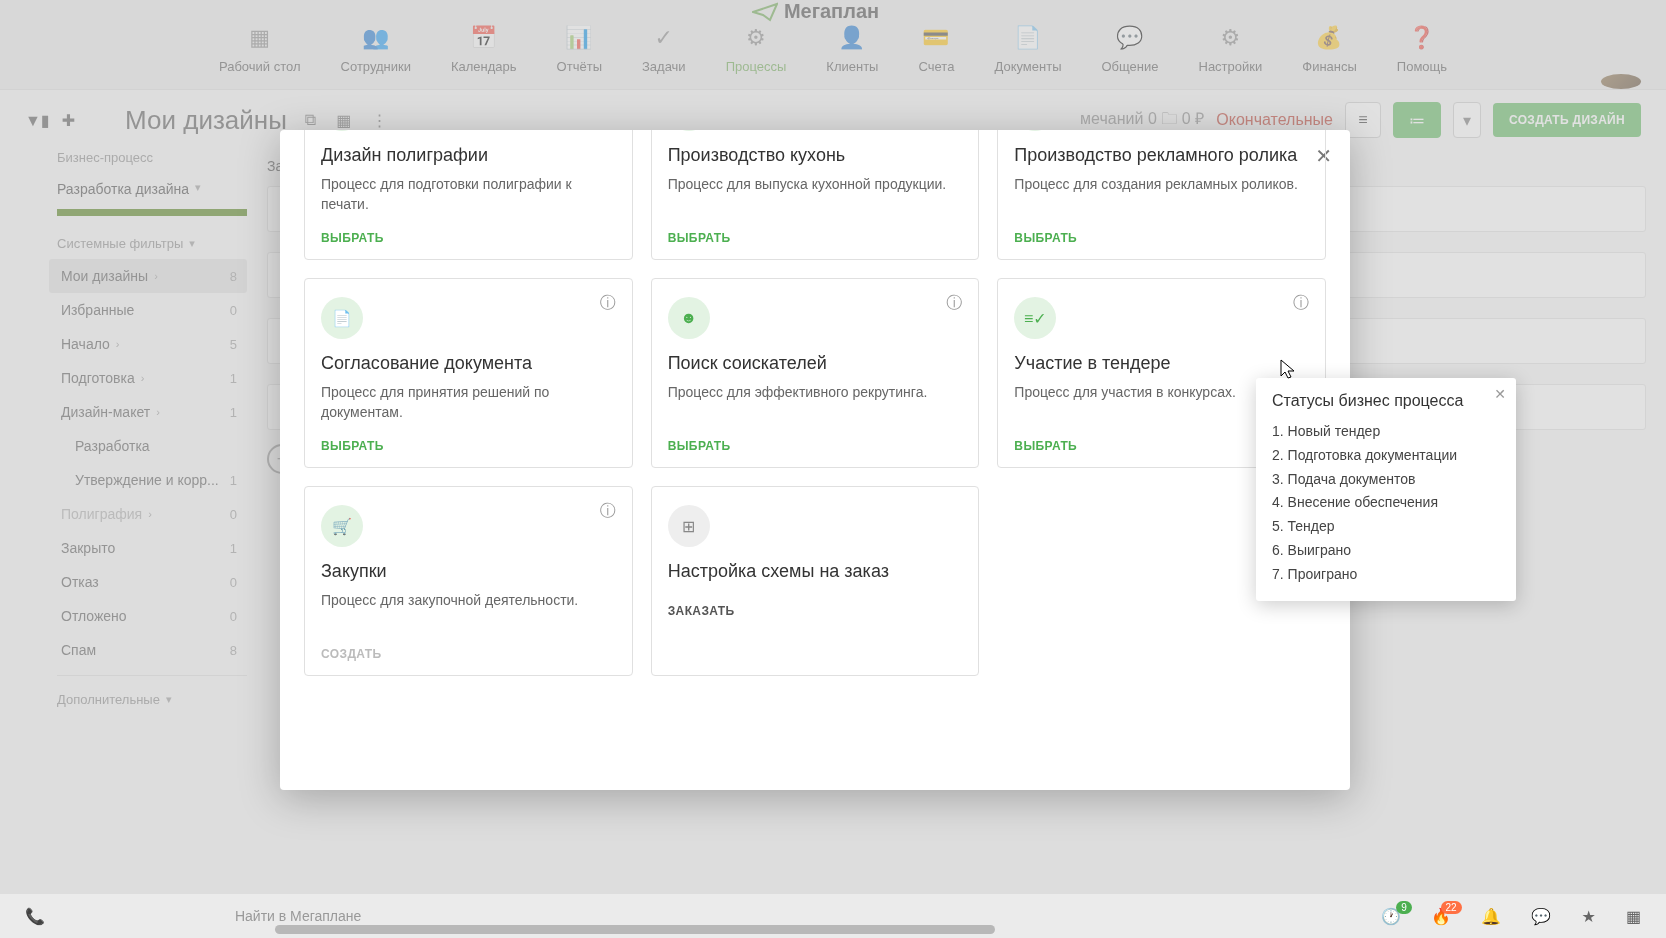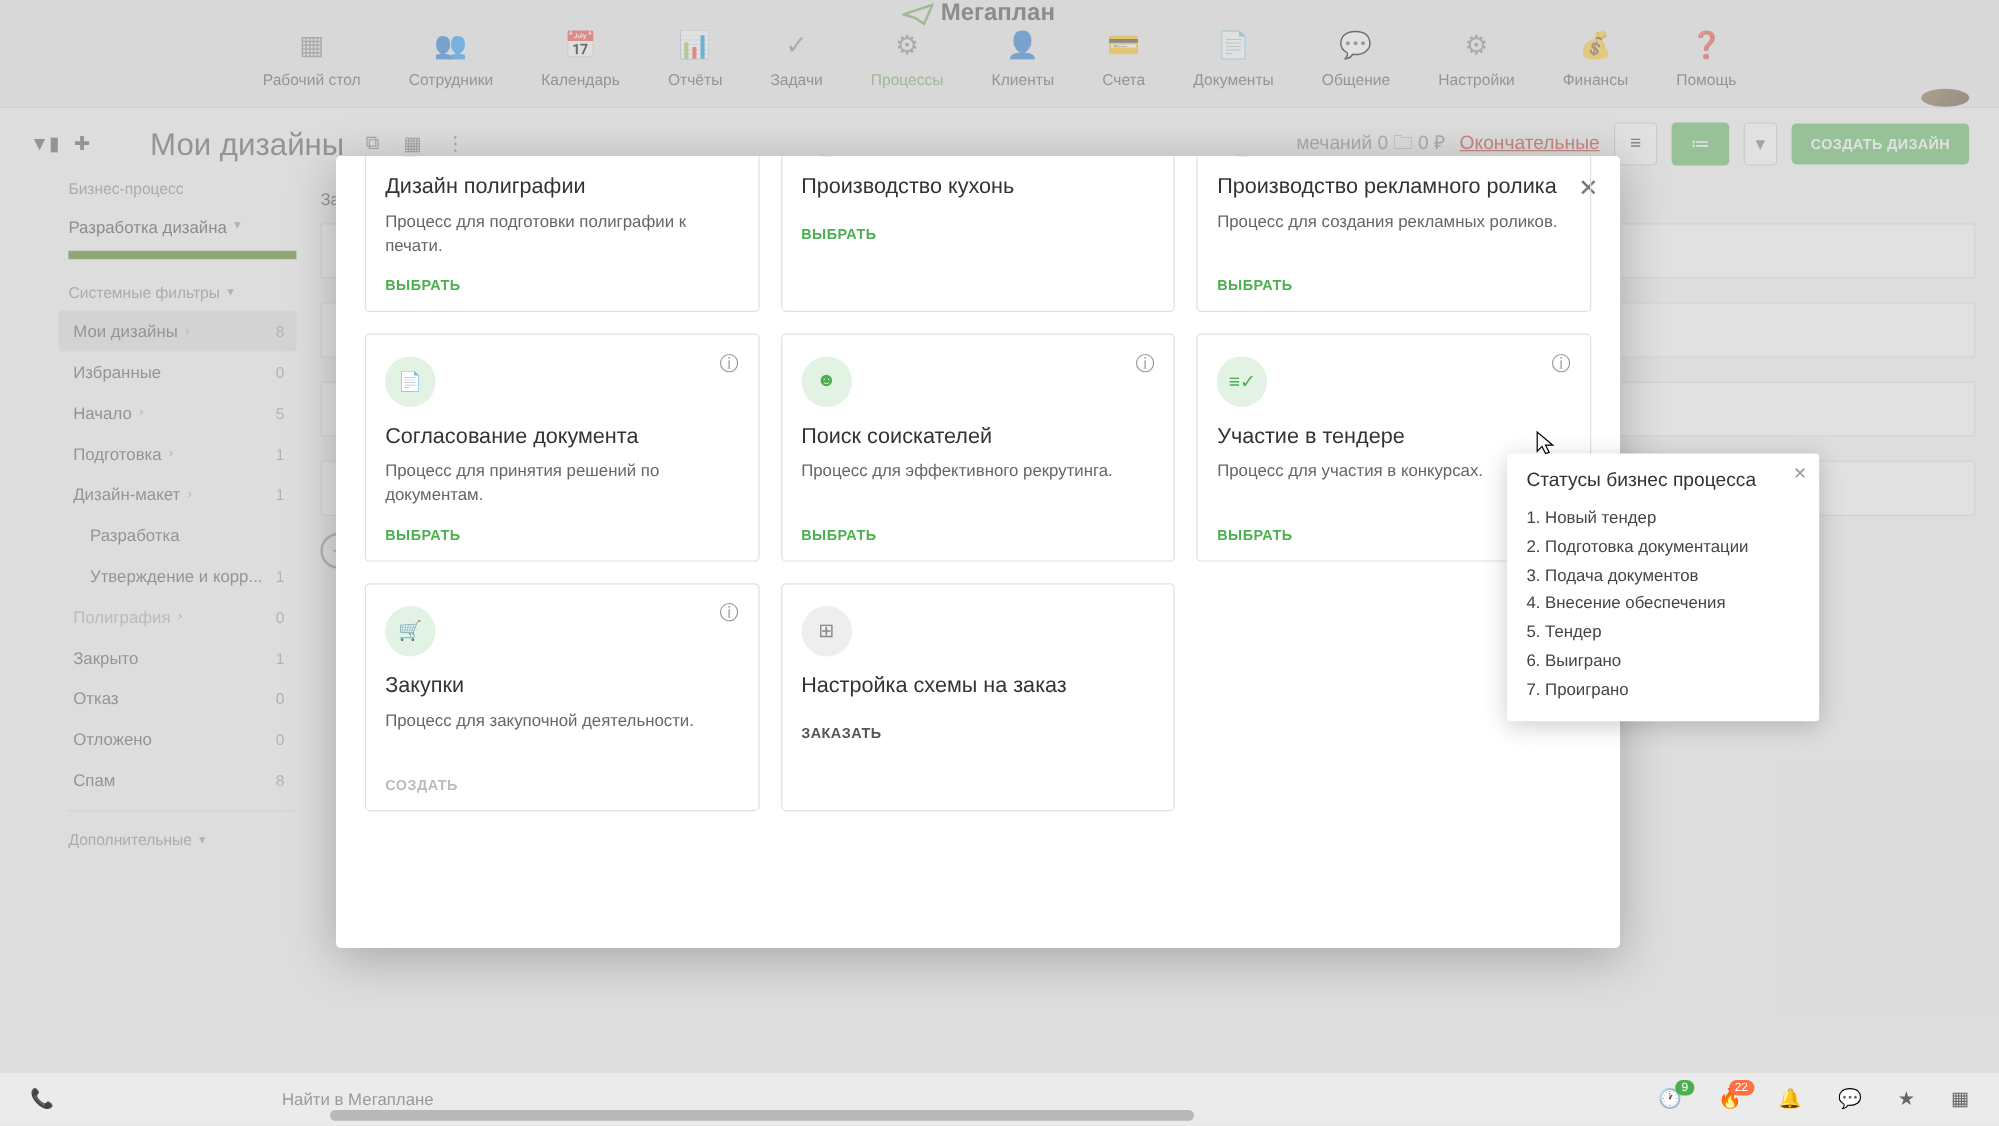--- a/index.html
+++ b/index.html
@@ -36,21 +36,21 @@
 .filter-item.active { background: #e1e1e1; margin-left: -8px; padding-left: 12px; border-radius: 3px; }
 .filter-item .name { display: flex; align-items: center; gap: 6px; }
 .filter-item .count { color: #999; font-size: 13px; }
 .filter-item.indent { padding-left: 18px; }
 .sidebar-divider { border-top: 1px solid #ddd; margin: 8px 0; }
 
 
 .board { flex: 1; padding: 0 20px; position: relative; }
 .tabs-row { display: flex; gap: 30px; font-size: 14px; color: #555; padding: 8px 0 12px; }
 .tab { cursor: pointer; }
-.tab.final { color: #c0392b; text-decoration: underline; margin-left: auto; }
+.tab.final { color: #c0392b; margin-left: auto; }
 .tab-info { color: #888; }
 .list-rows { display: flex; flex-direction: column; gap: 20px; }
 .list-row { background: #fff; border: 1px solid #e0e0e0; border-radius: 3px; padding: 14px 12px; font-size: 14px; color: #555;}
 .add-row { width: 30px; height: 30px; border: 2px solid #999; border-radius: 50%; display: flex; align-items: center; justify-content: center; color: #999; margin-top: 14px; font-size: 18px; }
 
 
 .overlay { position: absolute; top: 0; left: 0; right: 0; bottom: 0; background: rgba(200,200,200,0.55); }
 .modal { position: absolute; top: 130px; left: 280px; width: 1070px; height: 660px; background: #fff; border-radius: 4px; box-shadow: 0 8px 40px rgba(0,0,0,0.25); padding: 0 24px 30px; overflow: hidden; }
 .modal-close { position: absolute; top: 14px; right: 18px; font-size: 20px; color: #777; cursor: pointer; }
 .cards-grid { display: grid; grid-template-columns: repeat(3, 1fr); gap: 18px; margin-top: -60px; }
@@ -258,20 +258,21 @@
   <div class="cards-grid" id="cards-grid">
       <div class="card">
         <div class="card-icon ">▭</div>
         <div class="card-title">Дизайн полиграфии</div>
         <div class="card-desc">Процесс для подготовки полиграфии к печати.</div>
         <div class="card-action ">ВЫБРАТЬ</div>
       </div>
       <div class="card">
         <div class="card-icon ">▭</div>
         <div class="card-title">Производство кухонь</div>
+        <div class="card-desc">Процесс для выпуска кухонной продукции.</div>
         <div class="card-action ">ВЫБРАТЬ</div>
       </div>
       <div class="card">
         <div class="card-icon ">▭</div>
         <div class="card-title">Производство рекламного ролика</div>
         <div class="card-desc">Процесс для создания рекламных роликов.</div>
         <div class="card-action ">ВЫБРАТЬ</div>
       </div>
       <div class="card">
         <div class="card-info-icon">ⓘ</div>

